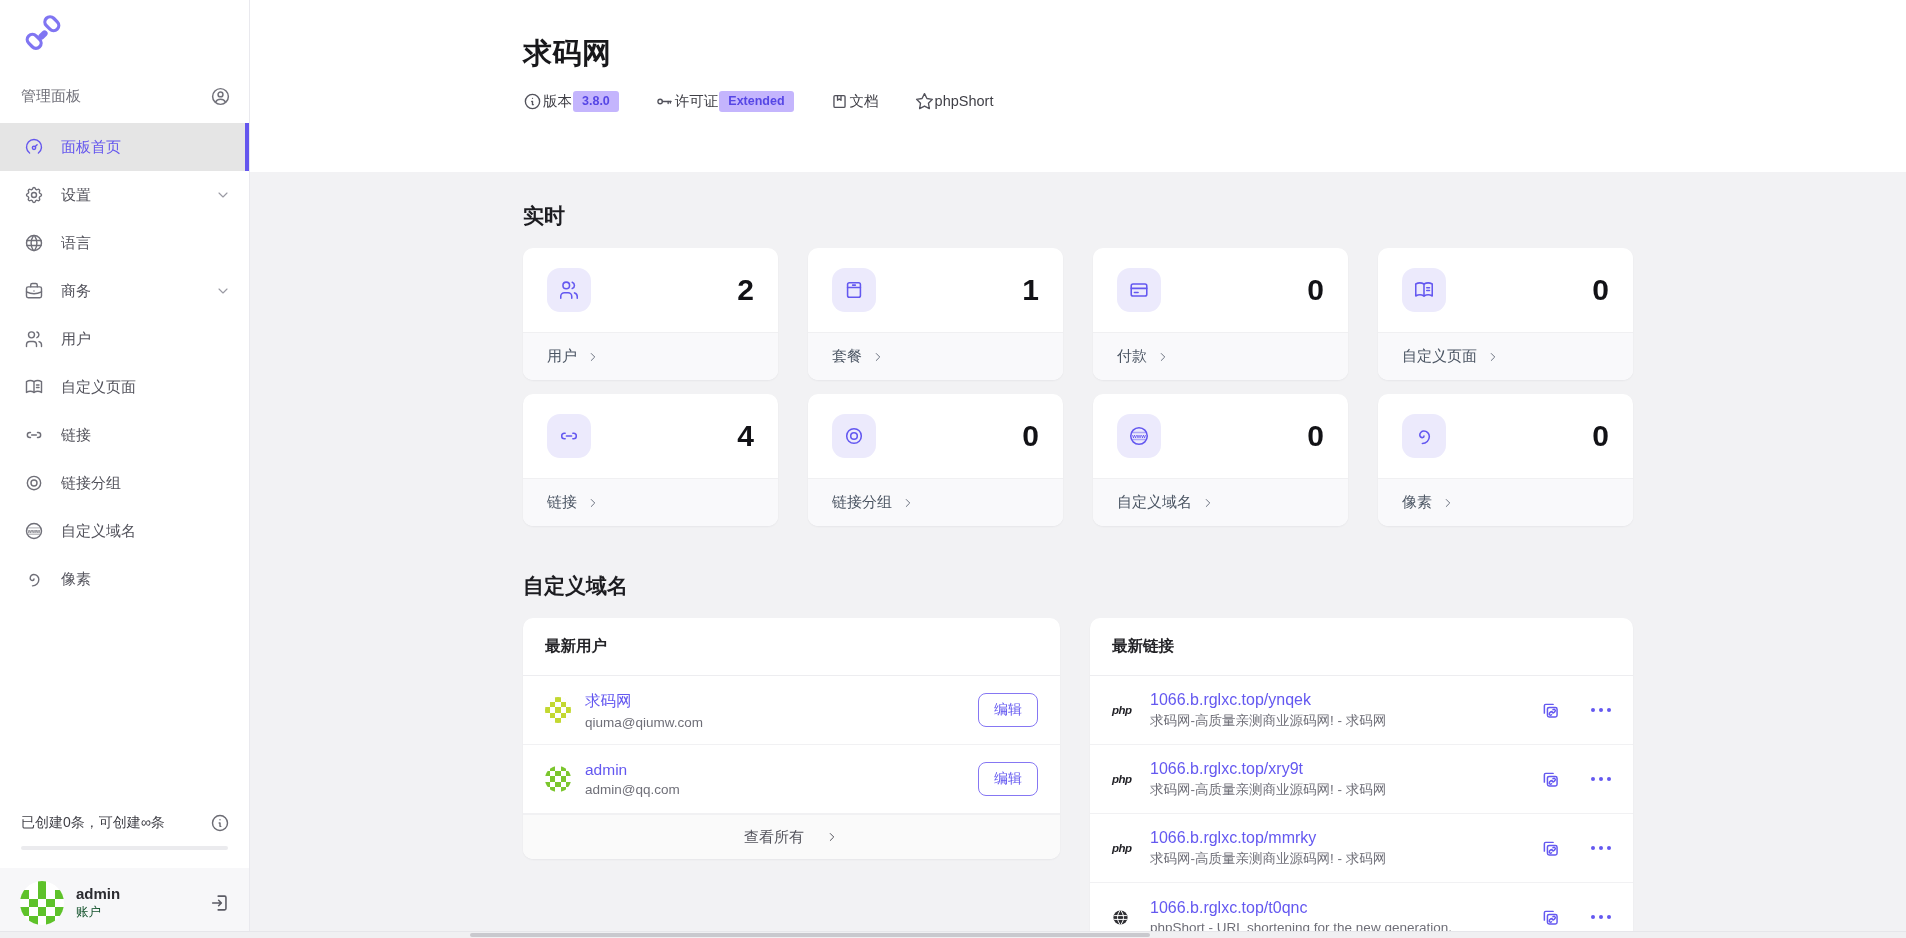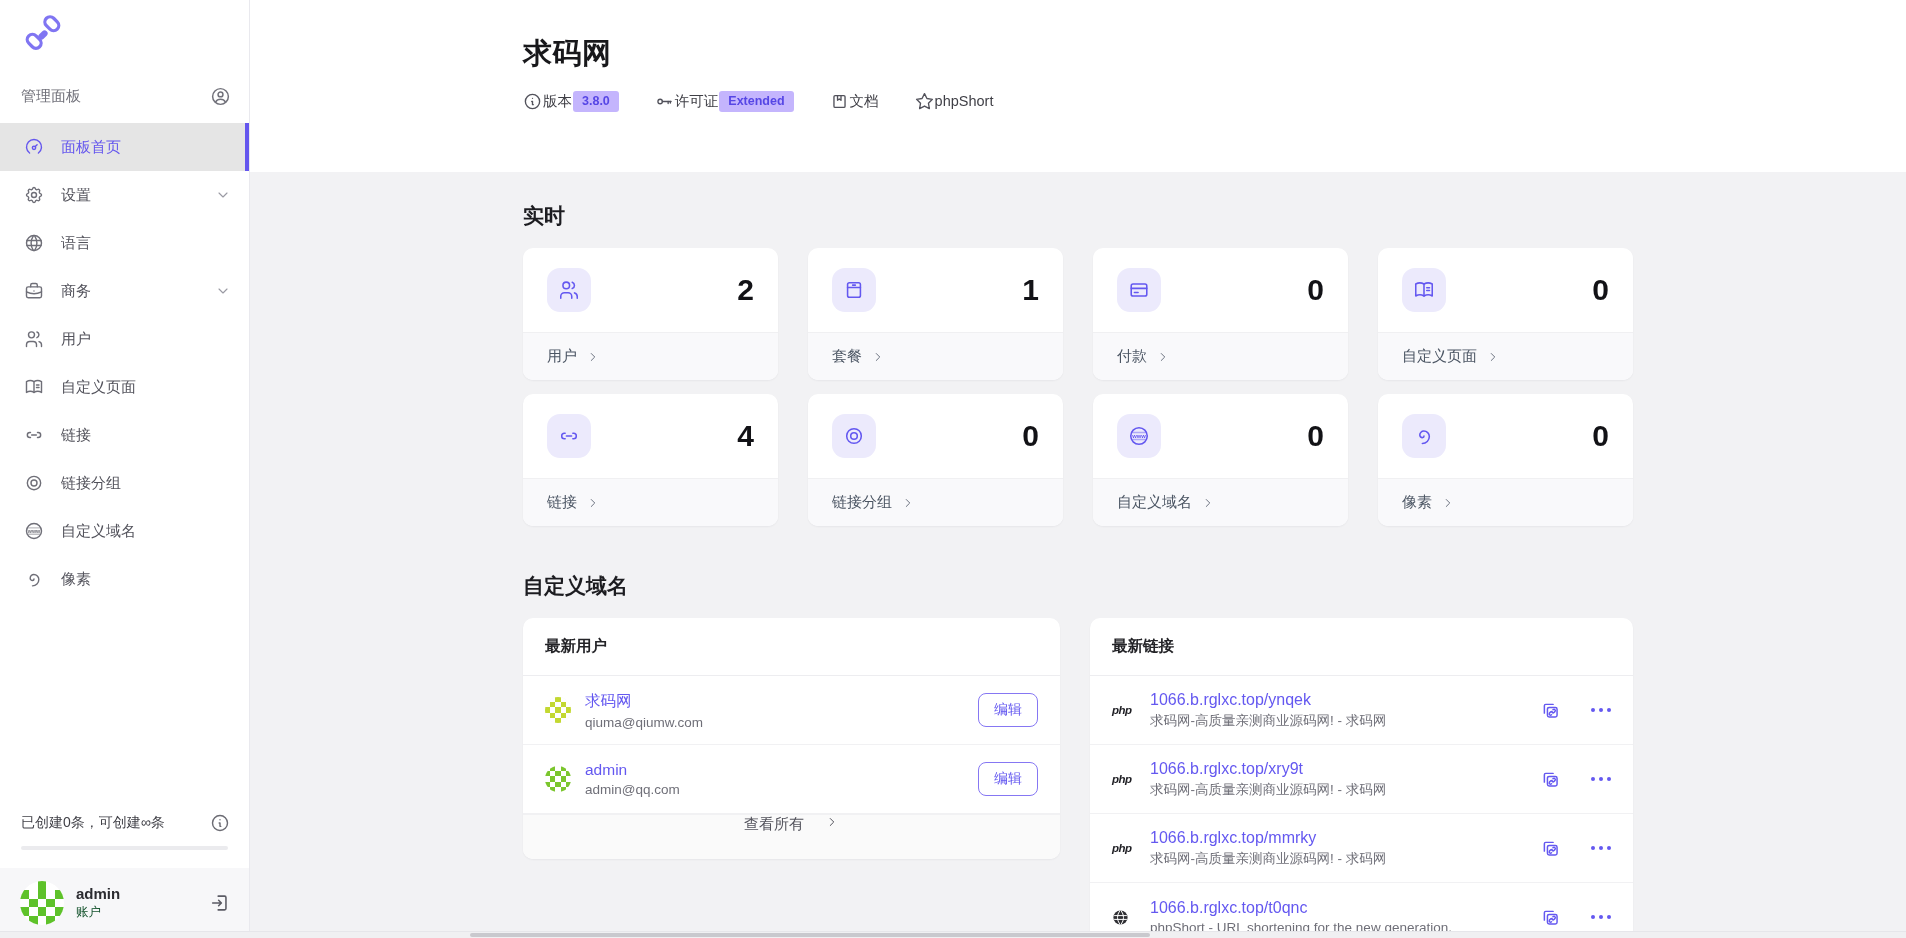--- a/index.html
+++ b/index.html
@@ -67,21 +67,21 @@
   .panel{background:#fff;border-radius:10px;overflow:hidden;box-shadow:0 1px 2px rgba(16,24,40,.05);}
   .panel-head{height:57px;display:flex;align-items:center;padding:0 22px;font-size:15.5px;font-weight:600;
     color:#232327;border-bottom:1px solid #ededf0;}
   .row{height:68px;display:flex;align-items:center;gap:14px;padding:0 22px;border-bottom:1px solid #f1f1f3;}
   .row:last-child{border-bottom:none;}
   .row-texts{display:flex;flex-direction:column;gap:3px;}
   .link-name{color:#6458f0;font-size:15.5px;font-weight:500;text-decoration:none;cursor:pointer;}
   .row-sub{color:#6f6f78;font-size:13.5px;}
   .edit-btn{margin-left:auto;background:#fff;border:1px solid #8677f3;color:#6458f0;border-radius:8px;
     padding:7px 15px;font-size:14px;font-family:inherit;cursor:pointer;}
-  .panel-foot{height:44px;background:#fafafa;display:flex;align-items:flex-start;justify-content:center;gap:21px;
+  .panel-foot{height:44px;background:#fafafa;display:flex;align-items:center;justify-content:center;gap:21px;
     font-size:15px;color:#52525b;cursor:pointer;border-top:1px solid #f1f1f3;}
   .link-url{color:#6458f0;font-size:16px;text-decoration:none;cursor:pointer;}
   .fav{width:24px;display:flex;justify-content:flex-start;}
   .php-fav{font-size:11.5px;font-weight:700;font-style:italic;color:#1f1f24;letter-spacing:-.5px;}
   .link-actions{margin-left:auto;display:flex;align-items:center;gap:30px;color:#6458f0;}
   .dots{display:flex;gap:3.5px;cursor:pointer;padding:4px 0;}
   .dots i{width:4.5px;height:4.5px;border-radius:50%;background:#6458f0;}
   .copy-btn{cursor:pointer;color:#6458f0;}
 
   .hscroll{position:fixed;left:0;right:0;bottom:0;height:6px;background:#f0f0f2;border-top:1px solid #e6e6ea;}

